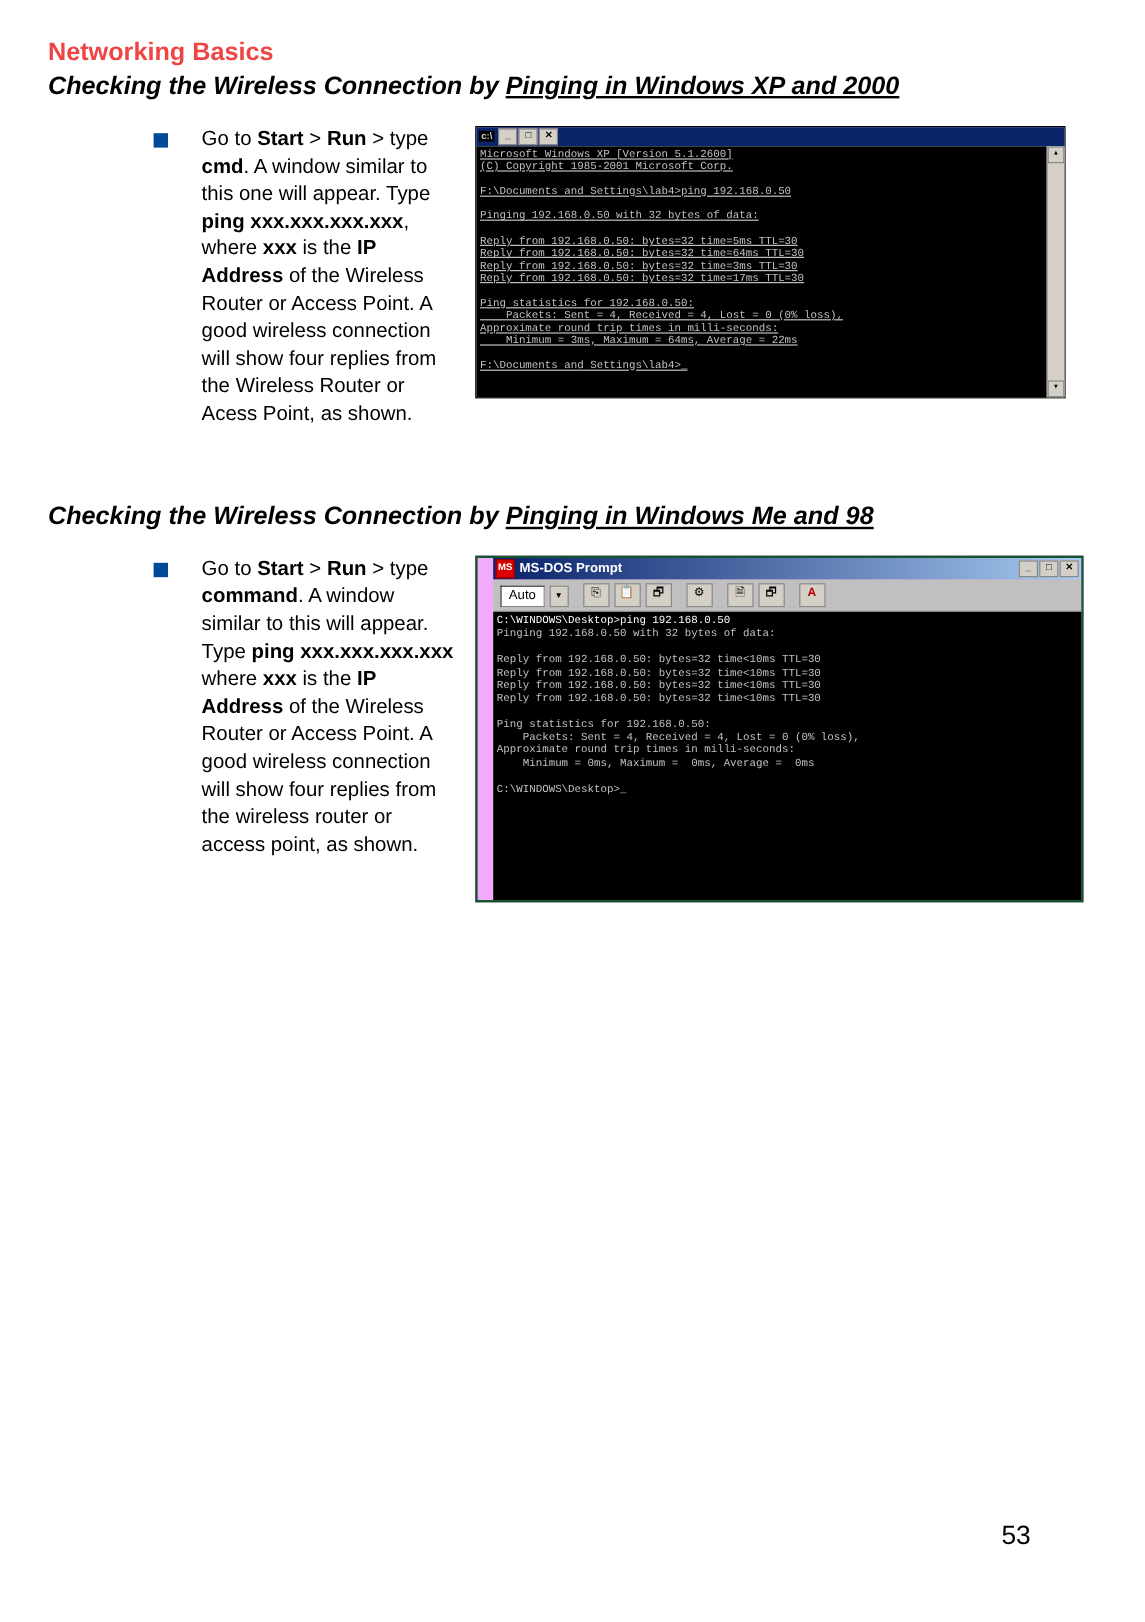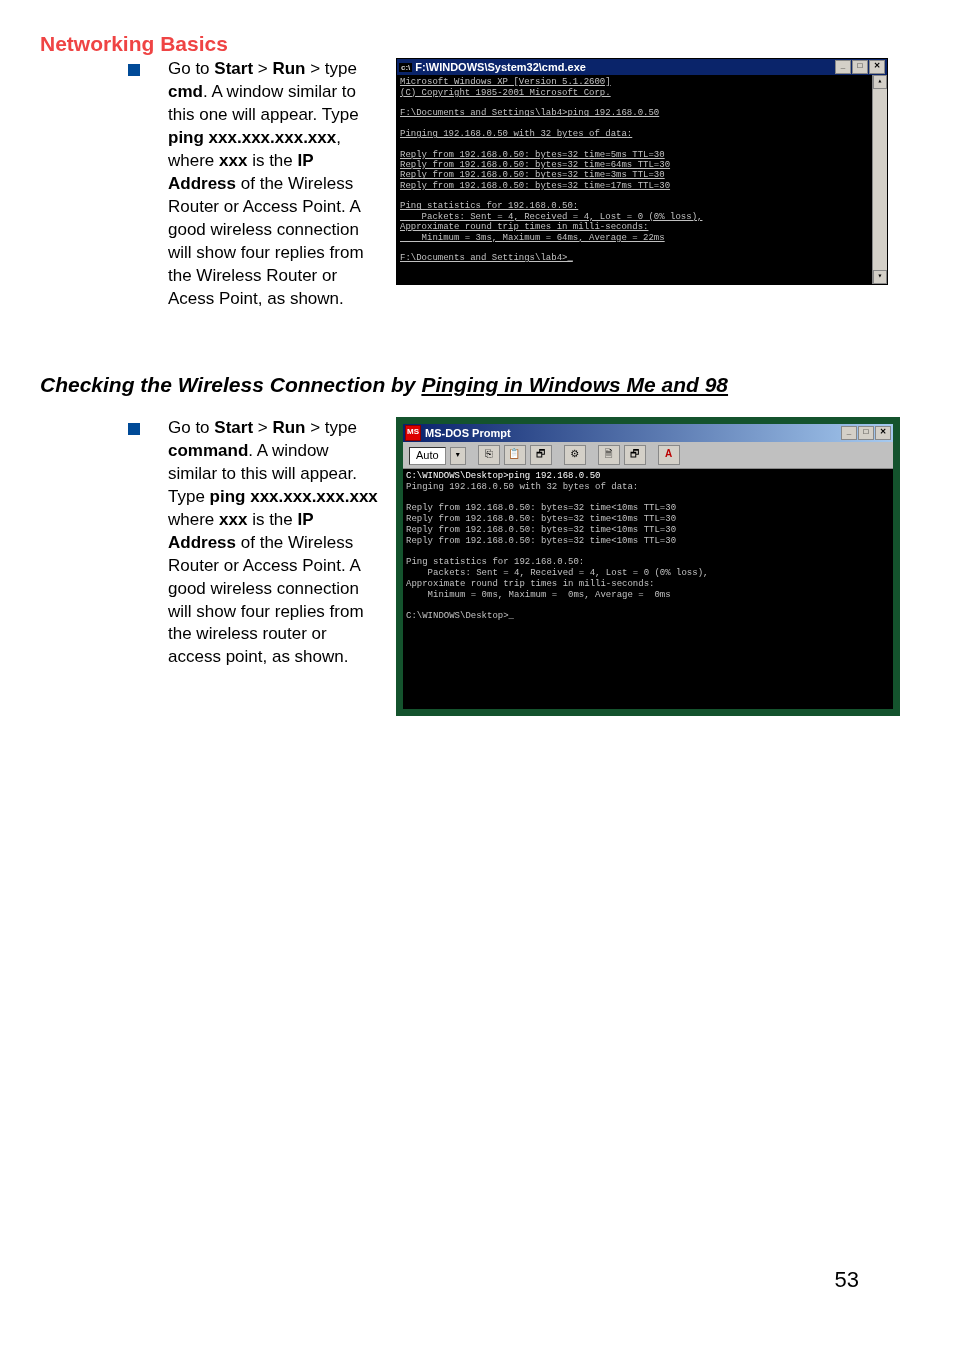--- a/index.html
+++ b/index.html
@@ -105,23 +105,24 @@
     border: 1px solid #888;
     text-align: center;
     font-size: 8px;
     line-height: 10px;
     color:#000;
     background:#d4d0c8;
   }
   
   .doswin {
     width: 490px;
-    border: 7px solid #14532d;
+    border: 2px solid #14532d;
     background: #f0abfc;
     font-family: Tahoma, Arial, sans-serif;
+    padding-left: 13px;
   }
   .titlebar-98 {
     background: linear-gradient(90deg, #08216b, #a6caf0);
     color: #fff;
     display: flex;
     align-items: center;
     padding: 1px 2px;
     font-size: 11px;
     font-weight: bold;
   }
@@ -189,29 +190,31 @@
     right: 55px;
     font-size: 22px;
   }
   .page-wrap { position: relative; min-height: 1310px; }
 </style>
 </head>
 <body>
 <div class="page-wrap">
 
 <div class="title-orange">Networking Basics</div>
+<div class="subtitle">
+  <span>Checking the Wireless Connection by </span><span class="uline">Pinging in Windows XP and 2000</span>
+</div>
 
 <div class="section-row">
   <div class="bullet"></div>
   <div class="instr" id="instr-xp"><span>Go to </span><b>Start</b><span> &gt; </span><b>Run</b><span> &gt; type </span><b>cmd</b><span>.  A window similar to this one will appear.  Type </span><b>ping xxx.xxx.xxx.xxx</b><span>, where </span><b>xxx</b><span> is the </span><b>IP Address</b><span> of the Wireless Router or Access Point.  A good wireless connection will show four replies from the Wireless Router or Acess Point, as shown.</span></div>
   <div class="shotwrap">
     <div class="cmdwin">
       <div class="titlebar-xp">
         <span class="title-icon">c:\</span>
-        <span class="title-text">F:\WINDOWS\System32\cmd.exe</span>
         <span class="titlebar-btns">
           <span class="titlebar-btn">_</span>
           <span class="titlebar-btn">□</span>
           <span class="titlebar-btn">✕</span>
         </span>
       </div>
       <div class="cmd-outer">
         <div class="cmd-body">
           <pre>Microsoft Windows XP [Version 5.1.2600]
 (C) Copyright 1985-2001 Microsoft Corp.

